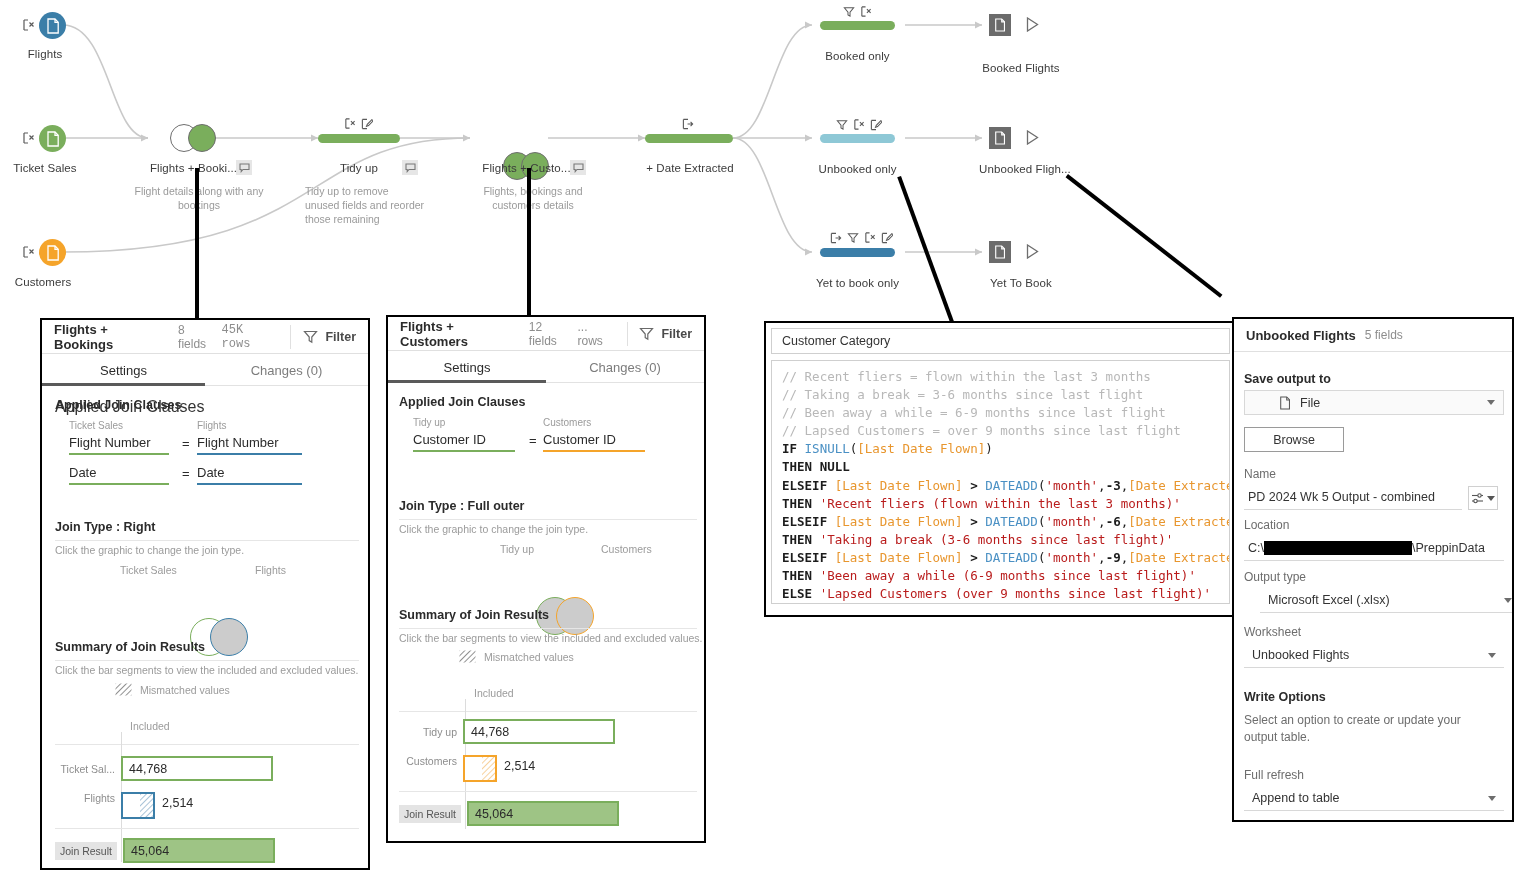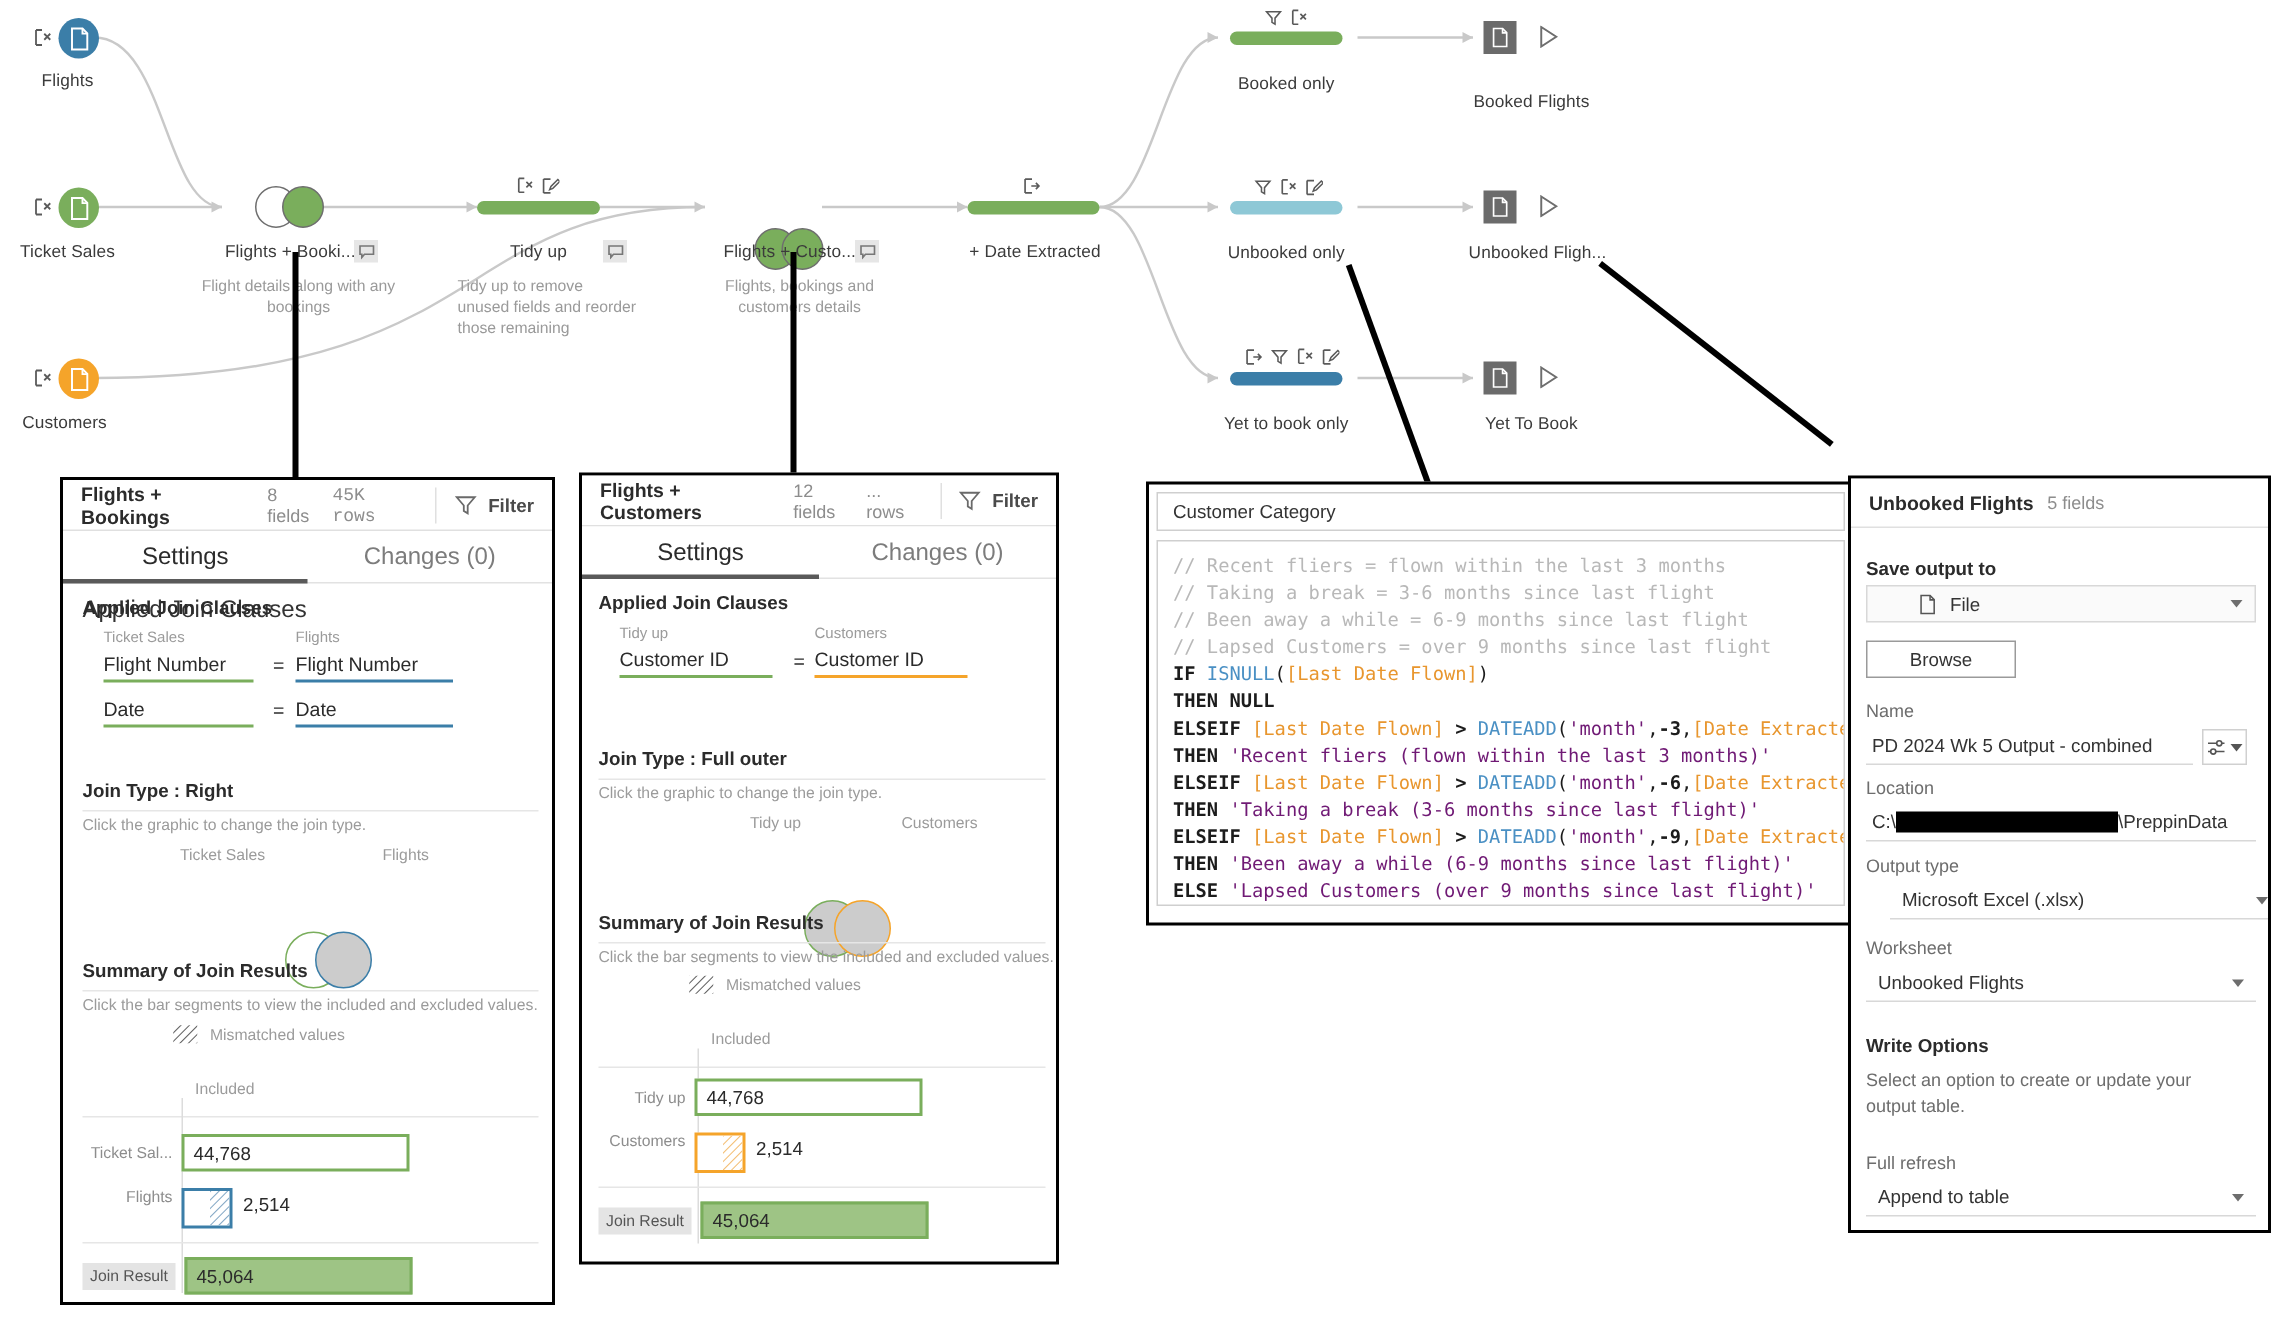--- a/index.html
+++ b/index.html
@@ -46,21 +46,21 @@
   .p-head{
     height:34px;display:flex;align-items:center;padding:0 12px;box-sizing:border-box;
     border-bottom:1px solid #e0e0e0;background:#fff;
   }
   .p-title{font-size:13px;font-weight:bold;color:#2b2b2b;}
   .p-meta{font-size:12px;color:#8d8d8d;margin-left:9px;}
   .p-head-sep{width:1px;height:24px;background:#e0e0e0;margin:0 12px;}
   .p-filter{display:flex;align-items:center;gap:7px;font-size:12.5px;font-weight:bold;color:#4a4a4a;}
 
   .tabs{display:flex;border-bottom:1px solid #e2e2e2;background:#fff;}
-  .tab{flex:1;text-align:center;font-size:16px;padding:9px 0 7px;color:#4a4a4a;position:relative;}
+  .tab{flex:1;text-align:center;font-size:13px;padding:9px 0 7px;color:#4a4a4a;position:relative;}
   .tab.active{color:#2b2b2b;}
   .tab.active:after{content:"";position:absolute;left:0;right:0;bottom:-1px;height:3px;background:#5a5a5a;}
   .tab.muted{color:#7c7c7c;}
 
   .sec-h{font-size:12.5px;font-weight:bold;color:#2b2b2b;}
   .sub{font-size:10.5px;color:#9b9b9b;}
   .rule{height:1px;background:#e6e6e6;}
 
   .clause-src{font-size:10px;color:#9b9b9b;}
   .clause-val{font-size:13px;color:#2b2b2b;padding-bottom:3px;}
@@ -83,21 +83,21 @@
     font-size:12.5px;color:#333;box-sizing:border-box;
   }
   .code-body{
     border:1px solid #cfcfcf;background:#fff;box-sizing:border-box;padding:7px 10px;
     font-family:"DejaVu Sans Mono","Liberation Mono",monospace;font-size:12.5px;line-height:18.1px;white-space:pre;
   }
   .c-com{color:#b8b8b8;}
   .c-kw{color:#1c1c1c;font-weight:bold;}
   .c-fn{color:#4a90c4;}
   .c-fld{color:#e8962e;}
-  .c-str{color:#701a75;}
+  .c-str{color:#b91c1c;}
   .c-num{color:#1c1c1c;font-weight:bold;}
   .c-pl{color:#1c1c1c;}
 
   
   .o-lbl{font-size:12px;color:#6d6d6d;}
   .o-lbl-b{font-size:12.5px;color:#2b2b2b;font-weight:bold;}
   .o-select{
     height:25px;border:1px solid #d8d8d8;background:#fafafa;display:flex;align-items:center;
     padding:0 8px;box-sizing:border-box;font-size:12.5px;color:#333;justify-content:space-between;
   }

